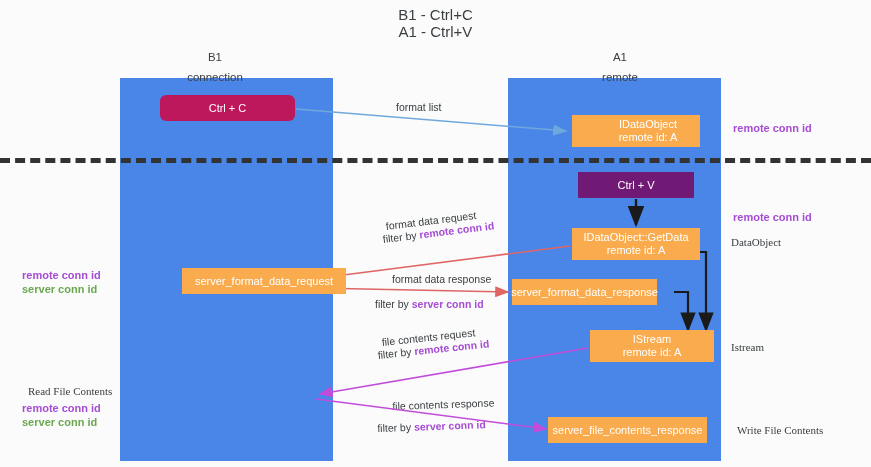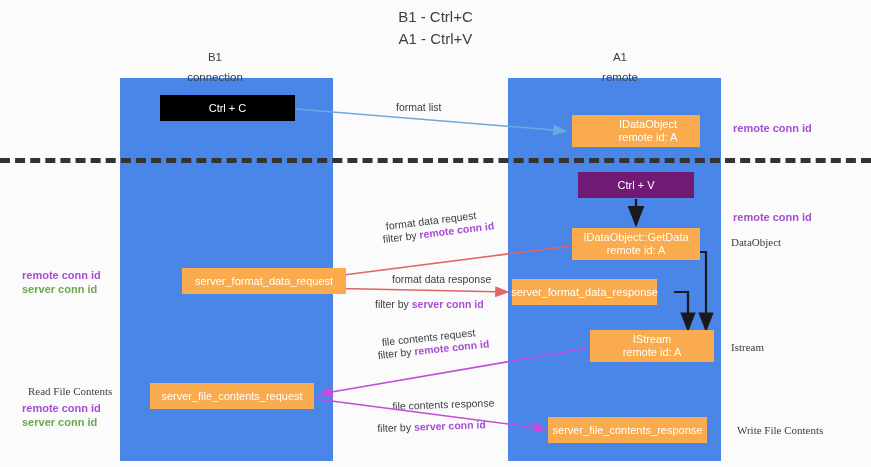--- a/index.html
+++ b/index.html
@@ -10,21 +10,21 @@
     color:#3c4043;
     overflow:hidden;
     position:relative;
   }
   #stage{position:absolute;left:0;top:0;width:871px;height:467px;}
   .abs{position:absolute;}
 
   
   #title{
     left:0;top:6px;width:871px;text-align:center;
-    font-size:15px;line-height:22px;color:#3c4043;white-space:pre-line;
+    font-size:15px;line-height:17px;color:#3c4043;white-space:pre-line;
   }
 
   
   .lane-head{
     font-size:11.5px;line-height:20px;text-align:center;color:#3c4043;
     white-space:pre-line;
   }
   #head-b1{left:155px;top:47px;width:120px;}
   #head-a1{left:560px;top:47px;width:120px;}
 
@@ -46,21 +46,21 @@
     display:flex;align-items:center;justify-content:center;
     text-align:center;
     color:#ffffff;
     font-size:11px;line-height:13px;
     white-space:pre-line;
     padding:2px 4px;
     z-index:5;
   }
   .node.orange{background:#f9ab4e;}
 
-  #n-ctrlc{left:160px;top:95px;width:135px;height:26px;background:#000000;}
+  #n-ctrlc{left:160px;top:95px;width:135px;height:26px;background:#be185d;border-radius:6px;}
   #n-ctrlv{left:578px;top:172px;width:116px;height:26px;background:#701a75;}
   #n-idataobject{left:572px;top:115px;width:128px;height:32px;padding-left:28px;}
   #n-getdata{left:572px;top:228px;width:128px;height:32px;}
   #n-istream{left:590px;top:330px;width:124px;height:32px;}
   #n-sfdreq{left:150px;top:268px;width:164px;height:26px;margin-left:32px;}
   #n-sfdres{left:512px;top:279px;width:145px;height:26px;}
   #n-sfcreq{left:150px;top:383px;width:164px;height:26px;}
   #n-sfcres{left:548px;top:417px;width:159px;height:26px;}
 
   
@@ -157,21 +157,20 @@
   <div class="node" id="n-ctrlc">Ctrl + C</div>
   <div class="node orange" id="n-idataobject">IDataObject
 remote id: A</div>
   <div class="node" id="n-ctrlv">Ctrl + V</div>
   <div class="node orange" id="n-getdata">IDataObject::GetData
 remote id: A</div>
   <div class="node orange" id="n-istream">IStream
 remote id: A</div>
   <div class="node orange" id="n-sfdreq">server_format_data_request</div>
   <div class="node orange" id="n-sfdres">server_format_data_response</div>
-  <div class="node orange" id="n-sfcreq">server_file_contents_request</div>
   <div class="node orange" id="n-sfcres">server_file_contents_response</div>
 
   <div class="elabel" id="l-formatlist">format list</div>
 
   <div class="elabel" id="l-fdreq">format data request</div>
   <div class="elabel" id="l-fdreq2"><span>filter by </span><span class="purple">remote conn id</span></div>
 
   <div class="elabel" id="l-fdres">format data response</div>
   <div class="elabel" id="l-fdres2"><span>filter by </span><span class="purple">server conn id</span></div>
 

